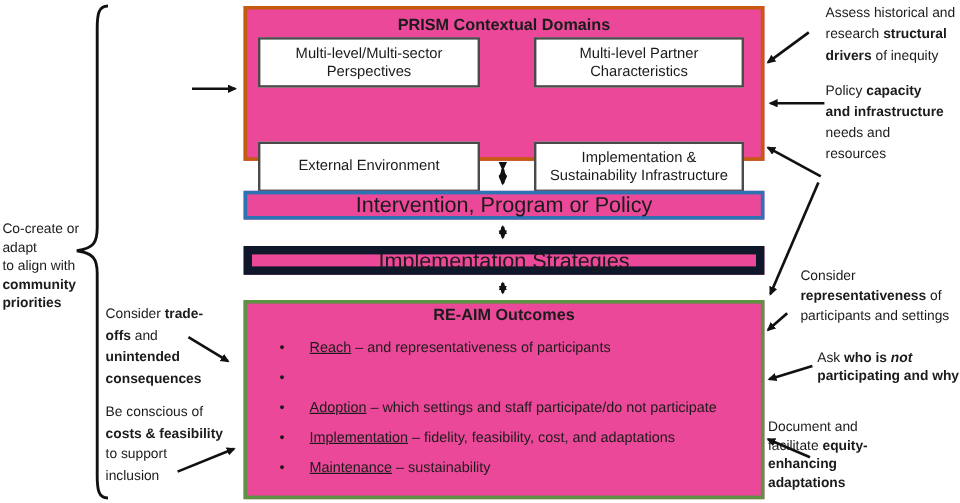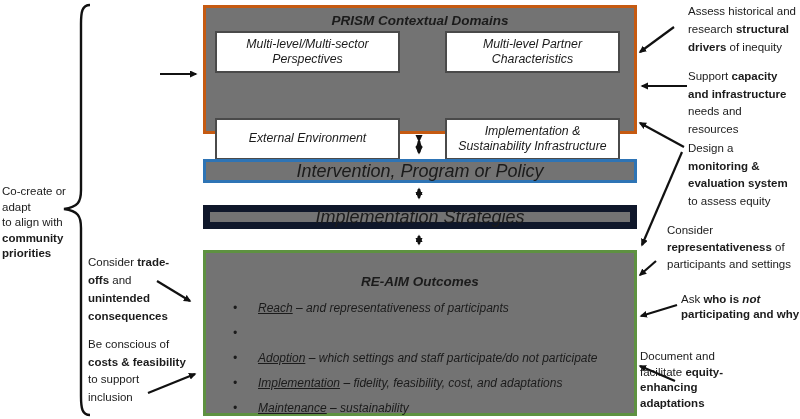--- a/index.html
+++ b/index.html
@@ -1,19 +1,19 @@
 <!DOCTYPE html>
 <html><head>
 <meta charset="utf-8">
 <style>
   html,body{margin:0;padding:0;background:#fff;}
   #stage{position:relative;width:800px;height:419px;background:#ffffff;overflow:hidden;
          font-family:"Liberation Sans",sans-serif;color:#1b1b1b;}
   .abs{position:absolute;box-sizing:border-box;}
-  .box{background:#737373;font-style:italic;}
+  .box{background:#ec4899;}
   .box-title{font-weight:bold;font-size:13.5px;text-align:center;}
   .cell{border:2px solid #4a4a4a;display:flex;align-items:center;justify-content:center;
         text-align:center;font-size:12.3px;line-height:1.25;background:#fff;padding:0 6px;}
   .mid-label{display:flex;align-items:center;justify-content:center;height:100%;
              font-size:18px;}
   .grid{display:grid;grid-template-columns:185px 1fr;column-gap:6px;row-gap:11px;
         grid-auto-rows:42px;margin:3px 14px 0 9px;gap:45px;}
   .ann{white-space:pre-line;font-size:11.5px;}
   .b{font-weight:bold;}
   .i{font-style:italic;}
@@ -40,21 +40,21 @@
 
   <div class="abs box" style="left:203px;top:159px;width:434px;height:24px;border:3px solid #2E74B5;">
     <div class="mid-label">Intervention, Program or Policy</div>
   </div>
 
   <div class="abs box" style="left:203px;top:205px;width:434px;height:24px;border:7px solid #0f172a;">
     <div class="mid-label">Implementation Strategies</div>
   </div>
 
   <div class="abs box" style="left:203px;top:250px;width:434px;height:166px;border:3px solid #5E9141;">
-    <div class="box-title" style="margin-top:21px;">RE-AIM Outcomes</div>
+    <div class="box-title" style="margin-top:2px;">RE-AIM Outcomes</div>
     <div style="margin-top:6px;">
       <div class="bullet">
         <span class="dot">•</span>
         <span class="bullet-text"><span class="u">Reach</span><span> – and representativeness of participants</span></span>
       </div>
       <div class="bullet">
         <span class="dot">•</span>
       </div>
       <div class="bullet">
         <span class="dot">•</span>
@@ -81,28 +81,24 @@
 </span><span class="b">unintended
 consequences</span></div>
   <div class="abs ann" style="left:88px;top:336px;width:112px;line-height:17.5px;"><span>Be conscious of
 </span><span class="b">costs &amp; feasibility</span><span>
 to support
 inclusion</span></div>
 
   <div class="abs ann" style="left:688px;top:2px;width:112px;line-height:18px;"><span>Assess historical and
 research </span><span class="b">structural
 drivers</span><span> of inequity</span></div>
-  <div class="abs ann" style="left:688px;top:68px;width:112px;line-height:17.5px;"><span>Support </span><span class="b">capacity
+  <div class="abs ann" style="left:688px;top:68px;width:112px;line-height:17.5px;"><span>Policy </span><span class="b">capacity
 and infrastructure</span><span>
 needs and
 resources</span></div>
-  <div class="abs ann" style="left:688px;top:140px;width:112px;line-height:17.5px;"><span>Design a
-</span><span class="b">monitoring &amp;
-evaluation system</span><span>
-to assess equity</span></div>
   <div class="abs ann" style="left:667px;top:222px;width:133px;line-height:17px;"><span>Consider
 </span><span class="b">representativeness</span><span> of
 participants and settings</span></div>
   <div class="abs ann" style="left:681px;top:292px;width:120px;line-height:15px;"><span>Ask </span><span class="b">who is </span><span class="b i">not</span><span>
 </span><span class="b">participating and why</span></div>
   <div class="abs ann" style="left:640px;top:349px;width:110px;line-height:15.5px;text-align:left;"><span>Document and
 facilitate </span><span class="b">equity-
 enhancing
 adaptations</span></div>
 

